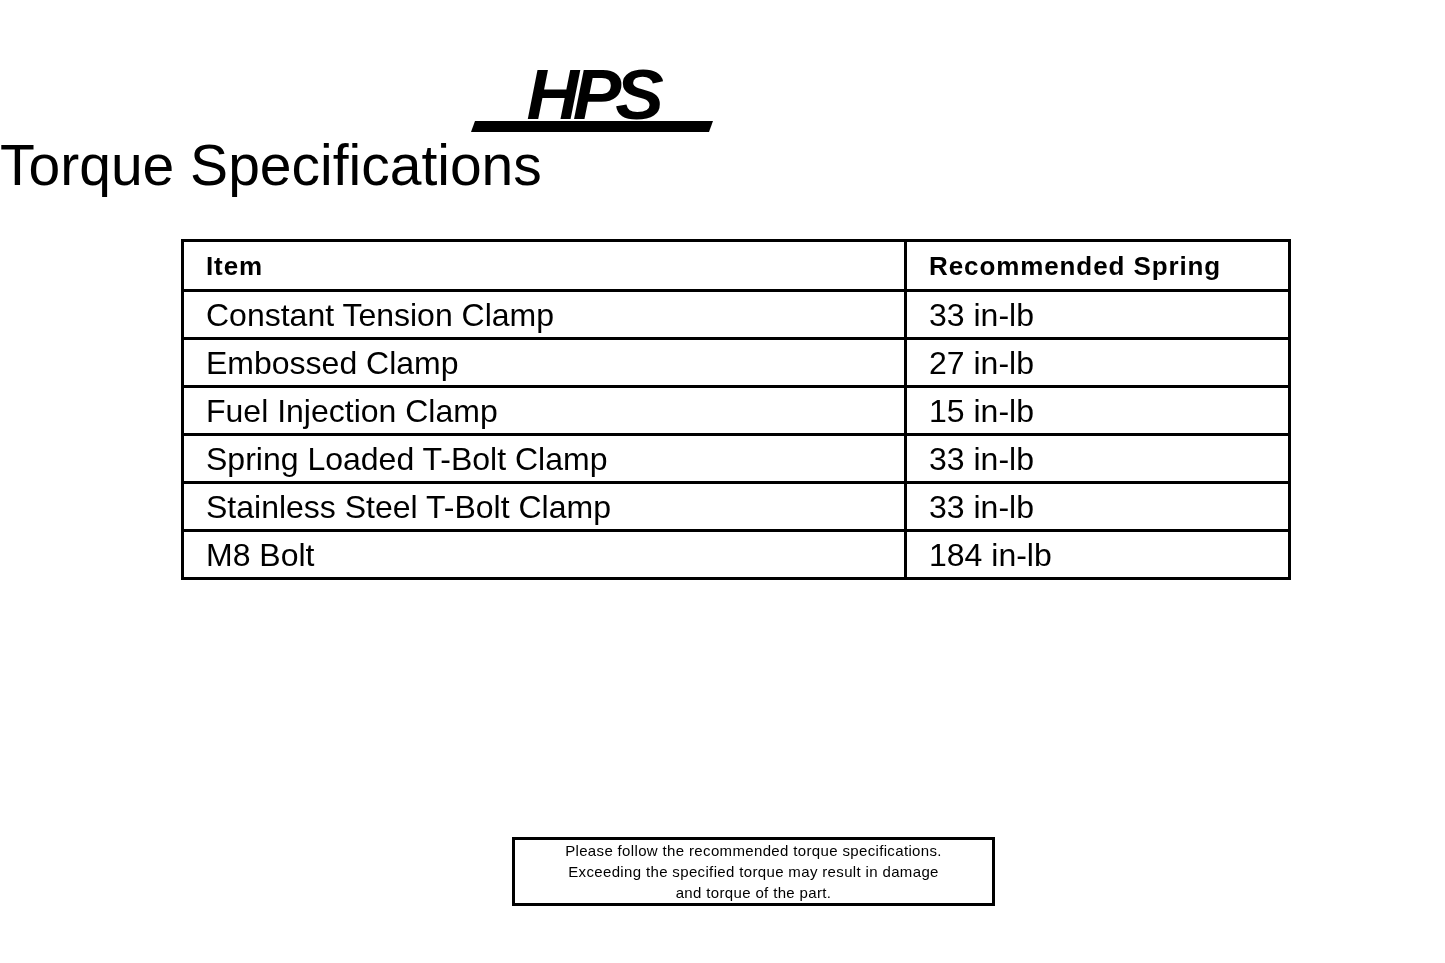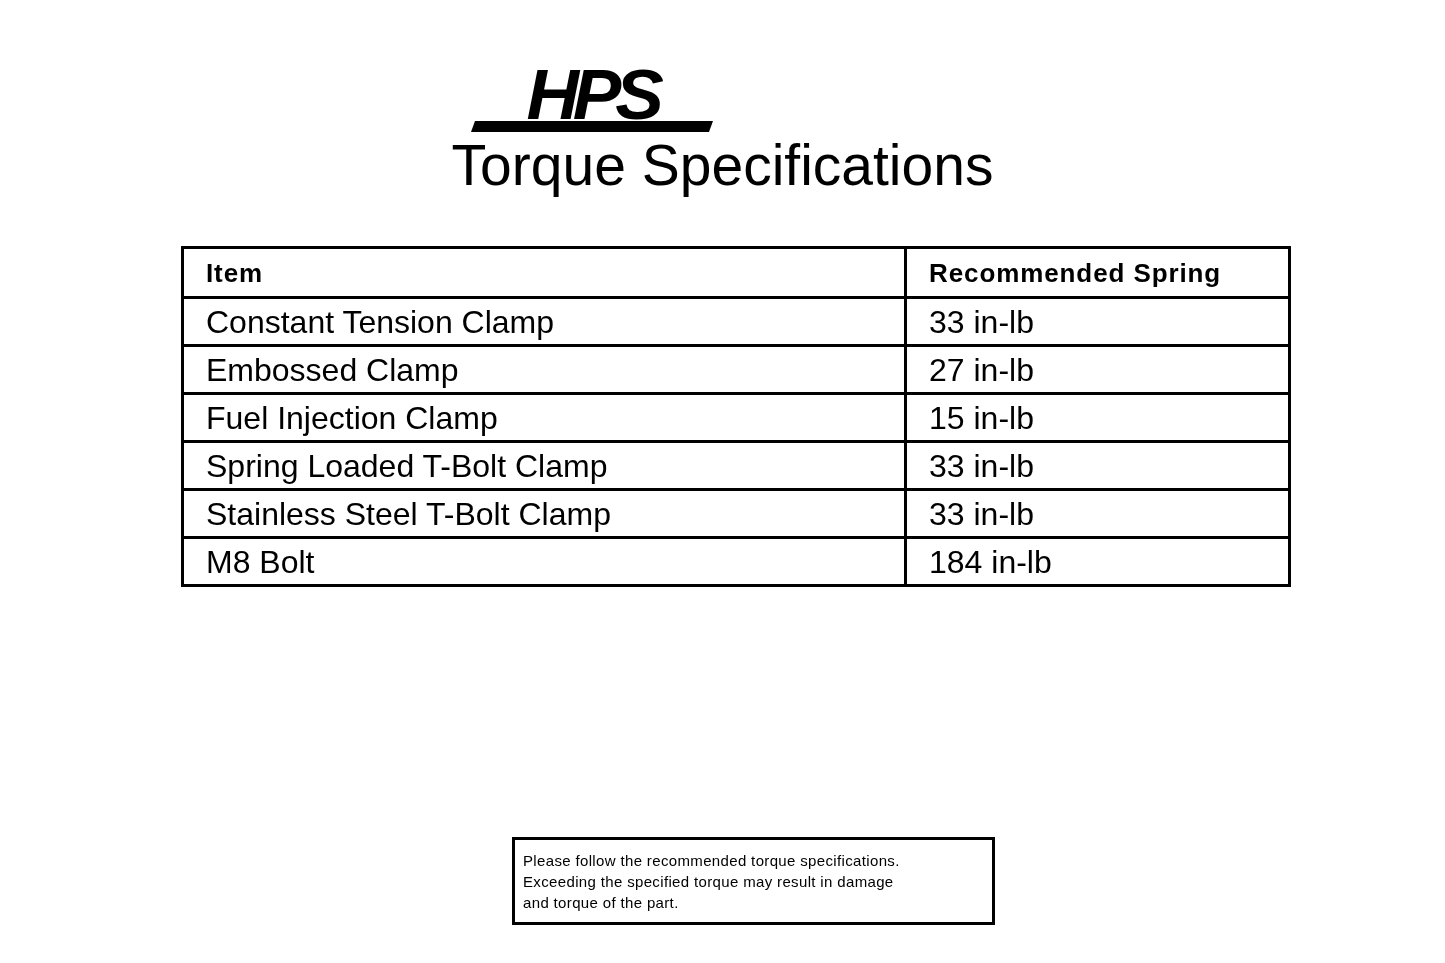--- a/index.html
+++ b/index.html
@@ -58,34 +58,34 @@
     background: #000;
     transform: skewX(-20deg);
   }
 
   
   #page-title {
     position: absolute;
     left: 0;
     top: 132px;
     width: 1445px;
-    text-align: center;
+    text-align: left;
     font-size: 57px;
     font-weight: normal;
     line-height: 66px;
     letter-spacing: 0px;
     color: #000;
     white-space: nowrap;
   }
 
   
   #spec-table-wrap {
     position: absolute;
     left: 181px;
-    top: 246px;
+    top: 239px;
     width: 980px;
   }
   table.spec {
     border-collapse: collapse;
     width: 1107px;
     table-layout: fixed;
   }
   table.spec col.c-item  { width: 723px; }
   table.spec col.c-torq  { width: 384px; }
 
@@ -113,26 +113,26 @@
   table.spec td.torque-cell {
     padding-left: 22px;
   }
 
   
   #note-box {
     position: absolute;
     left: 512px;
     top: 837px;
     width: 483px;
-    height: 88px;
+    height: 69px;
     border: 3px solid #000;
     box-sizing: border-box;
     display: flex;
     flex-direction: column;
-    align-items: flex-start;
+    align-items: center;
     justify-content: center;
     padding: 8px 8px;
     box-sizing: border-box;
   }
   #note-box .note-line {
     font-size: 15px;
     line-height: 21px;
     letter-spacing: 0.35px;
     text-align: center;
     color: #000;

